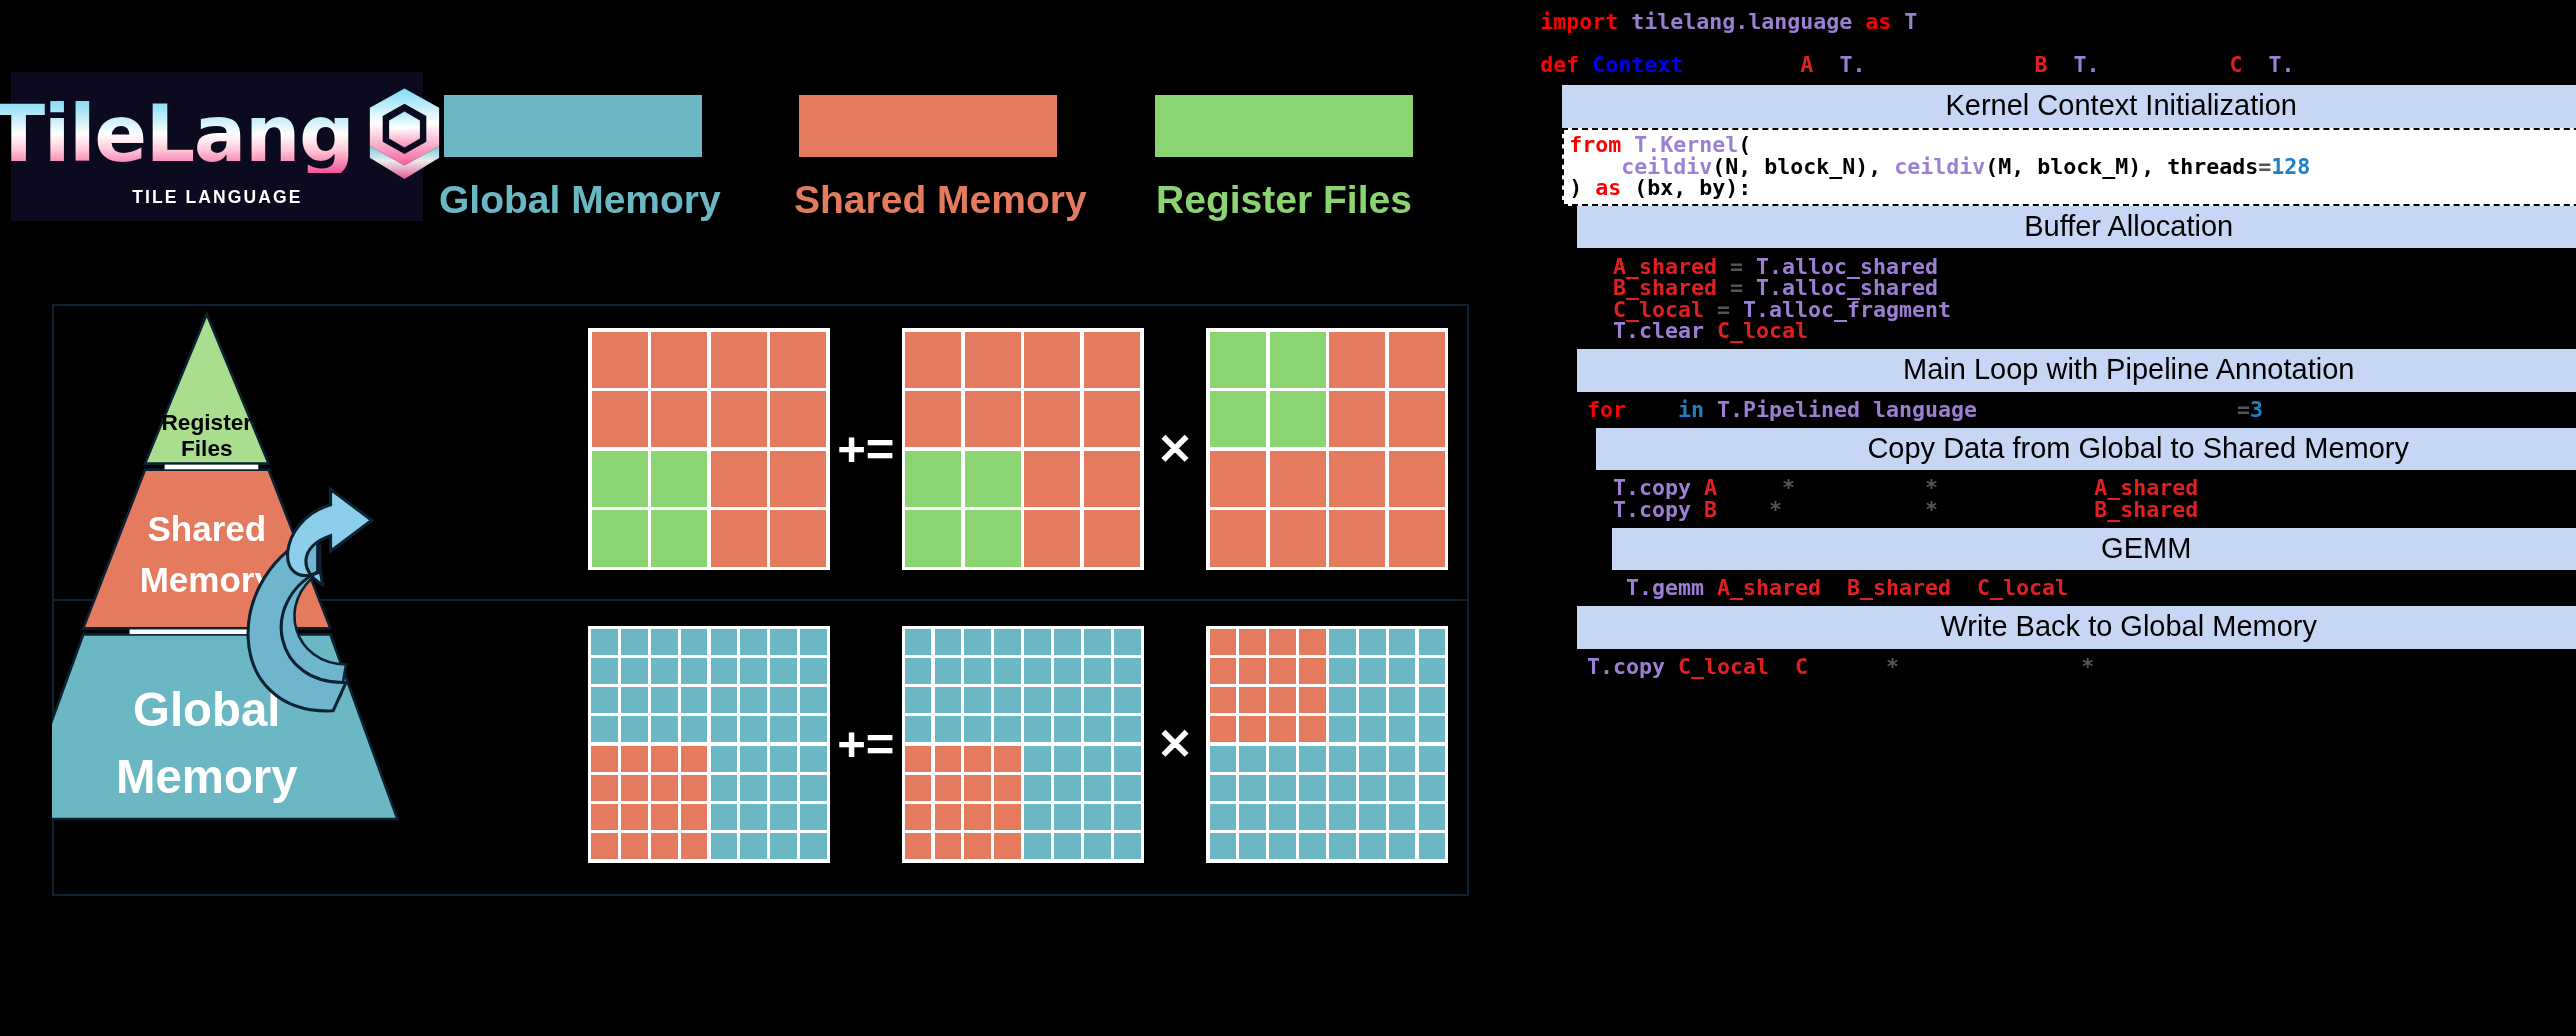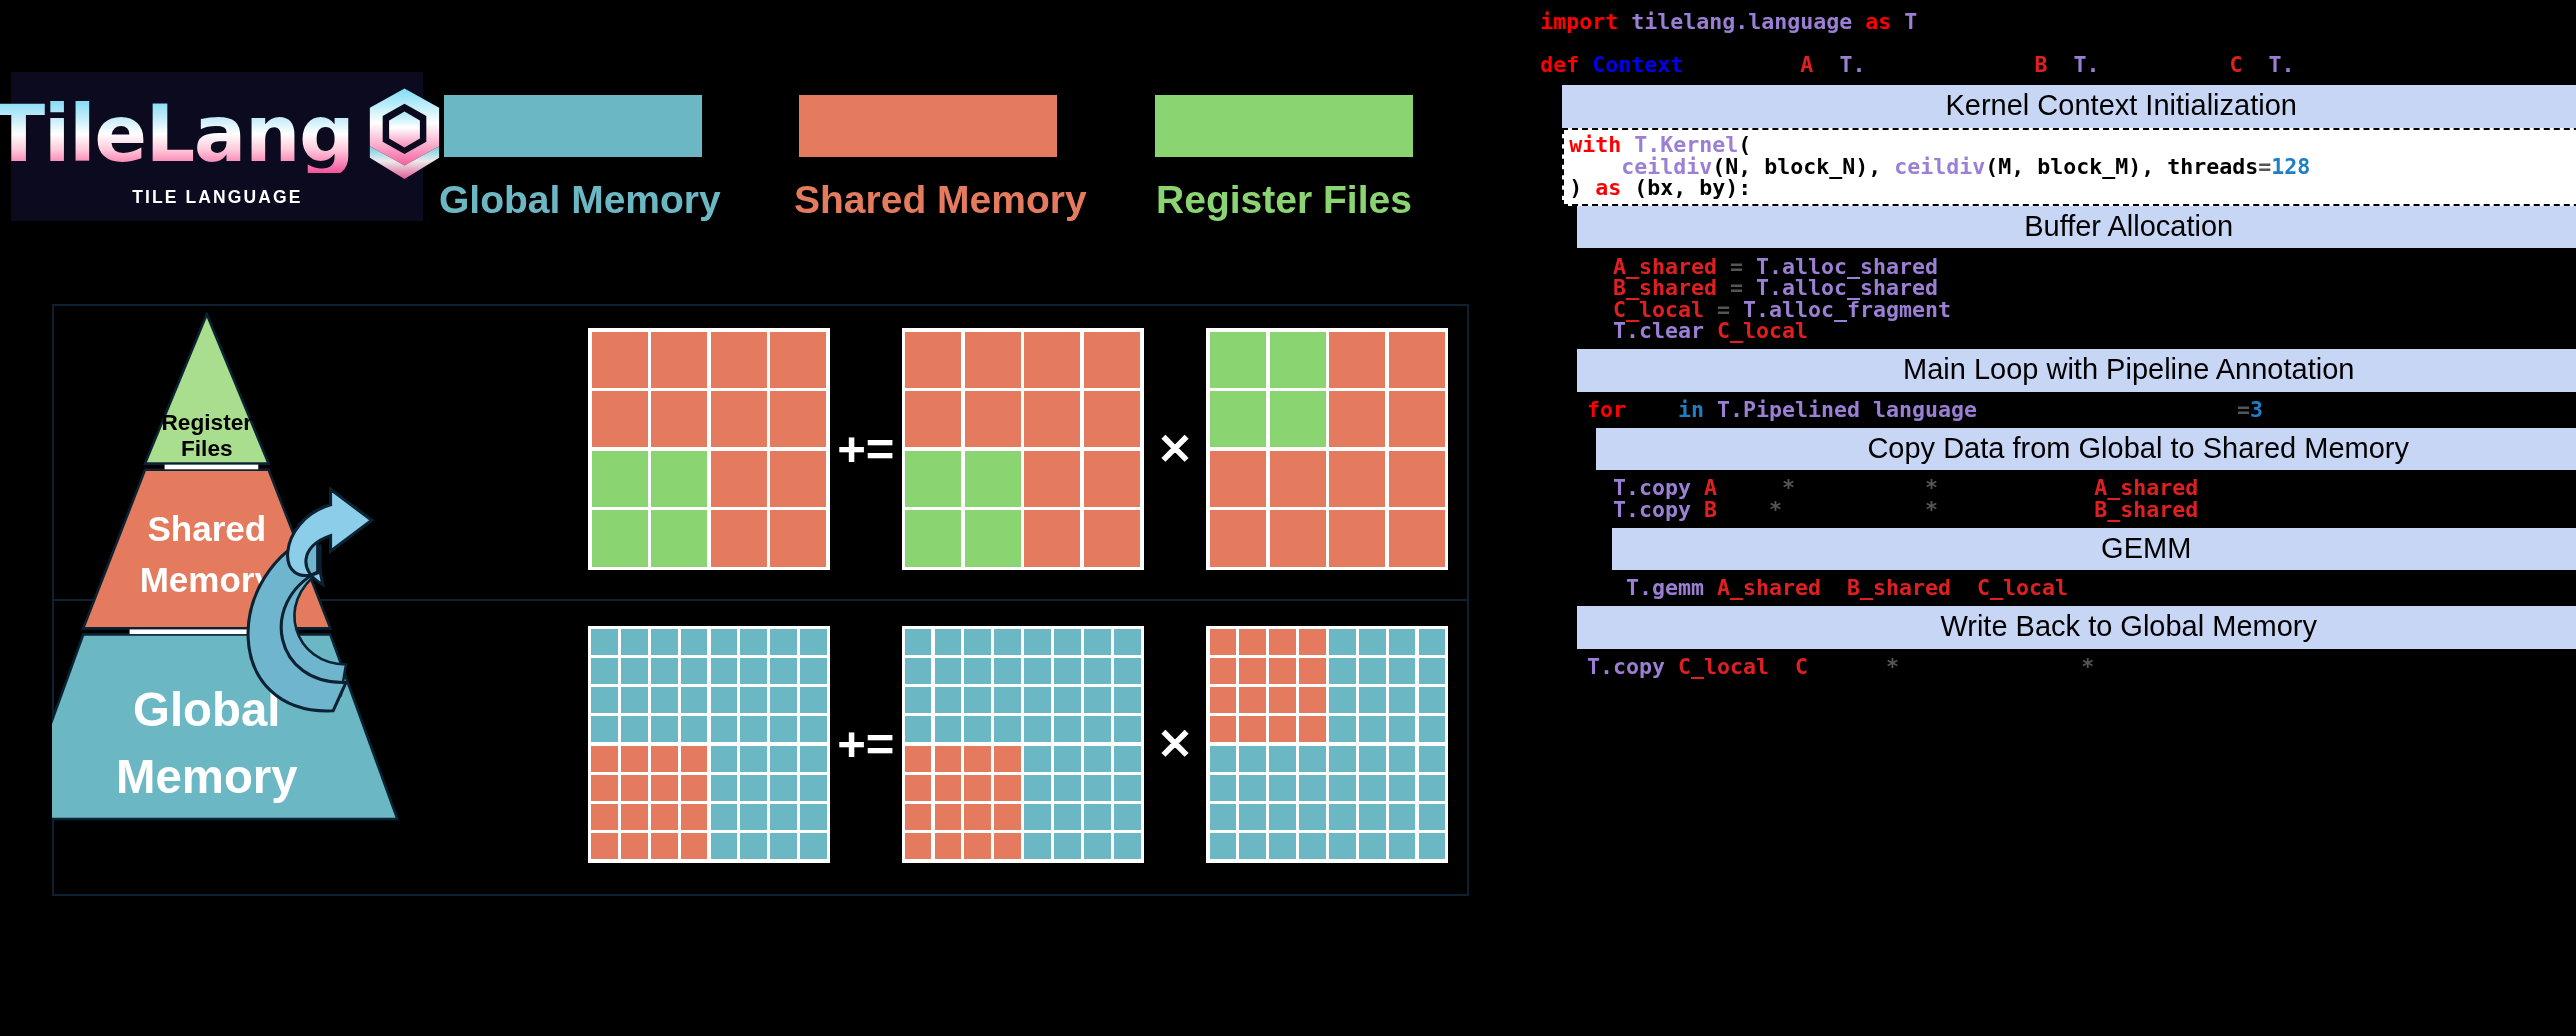--- a/index.html
+++ b/index.html
@@ -447,21 +447,21 @@
     <div id="code-root">
         <div style="padding-top: 11.3px; padding-left: 10.3px;">
           <div class="code-line"><span class="kw">import </span><span class="mod">tilelang.language </span><span class="kw">as </span><span class="mod">T</span></div>
           <div class="code-line">&nbsp;</div>
           <div class="code-line"><span class="kw">def </span><span class="fn">Context</span><span>         </span><span class="var">A</span><span>  </span><span class="mod">T.</span><span>             </span><span class="var">B</span><span>  </span><span class="mod">T.</span><span>          </span><span class="var">C</span><span>  </span><span class="mod">T.</span></div>
           <div class="code-line" style="height:9.3px">&nbsp;</div>
         </div>
         <div>
           <div class="sec-header" style="margin-left: 32px; margin-right: 20.6px;">Kernel Context Initialization</div>
           <div class="kernel-box" style="margin-left: 32px; margin-right: 20.6px;">
-            <div class="code-line"><span class="kw">with </span><span class="mod">T.Kernel</span><span>(</span></div>
+            <div class="code-line"><span class="kw">from </span><span class="mod">T.Kernel</span><span>(</span></div>
             <div class="code-line"><span>    </span><span class="mod">ceildiv</span><span>(N, block_N), </span><span class="mod">ceildiv</span><span>(M, block_M), threads</span><span class="opg">=</span><span class="num">128</span></div>
             <div class="code-line"><span>) </span><span class="kw">as </span><span>(bx, by):</span></div>
           </div>
         </div>
         <div>
           <div class="sec-header" style="margin-left: 47px; margin-right: 20.6px;">Buffer Allocation</div>
           <div style="padding-left: 31px; padding-top: 7.2px; padding-bottom: 7.2px;">
             <div class="code-line"><span>    </span><span class="var">A_shared </span><span class="opg">= </span><span class="mod">T.alloc_shared</span></div>
             <div class="code-line"><span>    </span><span class="var">B_shared </span><span class="opg">= </span><span class="mod">T.alloc_shared</span></div>
             <div class="code-line"><span>    </span><span class="var">C_local </span><span class="opg">= </span><span class="mod">T.alloc_fragment</span></div>

